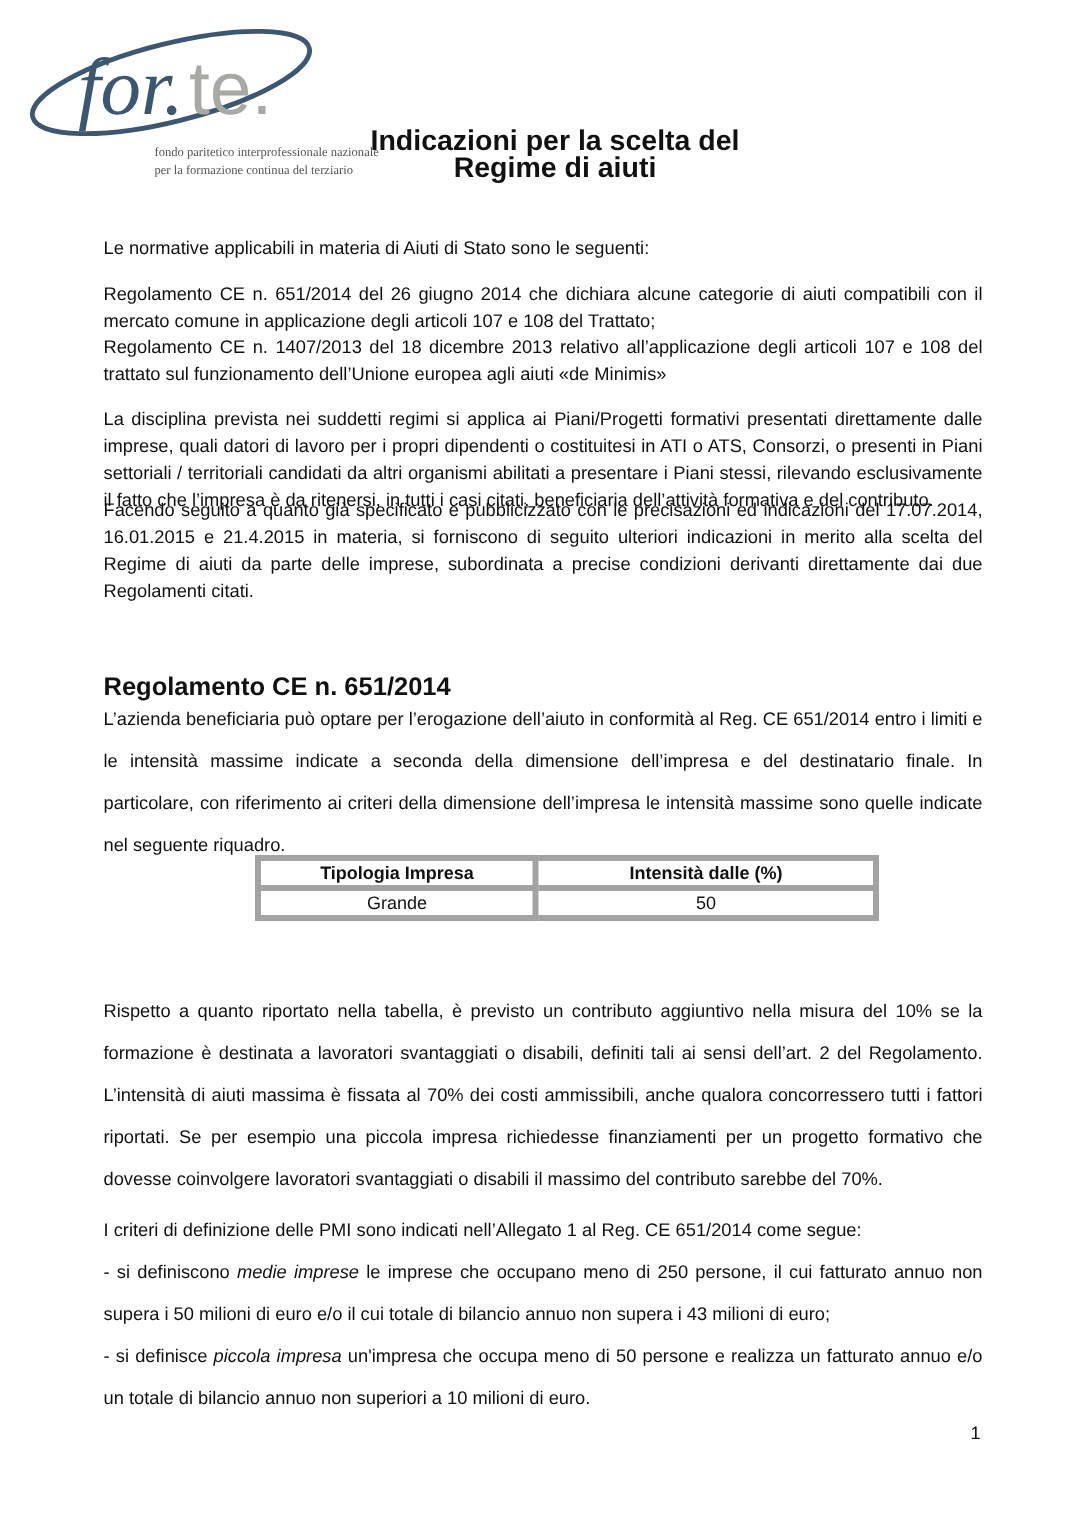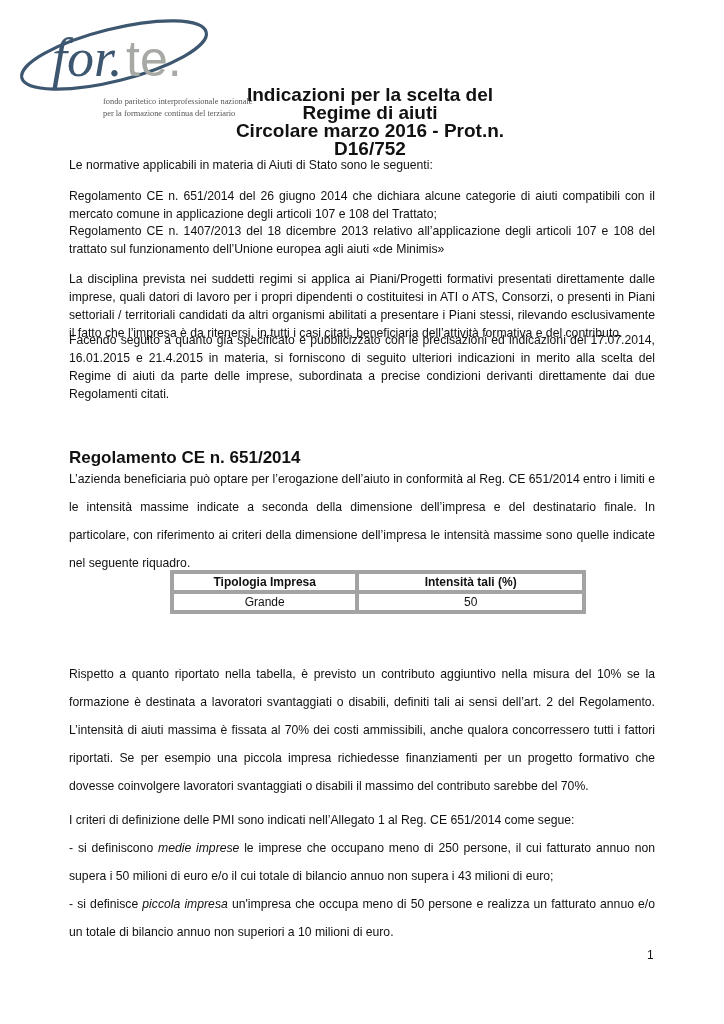--- a/index.html
+++ b/index.html
@@ -52,42 +52,41 @@
     <ellipse cx="100" cy="45" rx="95" ry="26" transform="rotate(-14 100 45)" fill="none" stroke="#3d5770" stroke-width="3.2"></ellipse>
     <text x="38" y="66" font-family="Liberation Serif, serif" font-style="italic" font-size="54" fill="#3d5770">for.</text>
     <text x="112" y="66" font-family="Liberation Sans, sans-serif" font-size="50" fill="#a7aaa4">te.</text>
   </svg>
   <div class="logo-sub l1">fondo paritetico interprofessionale nazionale</div>
   <div class="logo-sub l2">per la formazione continua del terziario</div>
 </div>
 
 <div class="title-block">
   <div>Indicazioni per la scelta del Regime di aiuti</div>
-  <div>Circolare marzo 2016 - Prot.n. D16/752</div>
 </div>
 
 <div class="p tight" style="top:156px;">Le normative applicabili in materia di Aiuti di Stato sono le seguenti:</div>
 <div class="p tight" style="top:187px;">Regolamento CE n. 651/2014 del 26 giugno 2014 che dichiara alcune categorie di aiuti compatibili con il mercato comune in applicazione degli articoli 107 e 108 del Trattato;</div>
 <div class="p tight" style="top:222px;">Regolamento CE n. 1407/2013 del 18 dicembre 2013 relativo all’applicazione degli articoli 107 e 108 del trattato sul funzionamento dell’Unione europea agli aiuti «de Minimis»</div>
 <div class="p tight" style="top:270px;">La disciplina prevista nei suddetti regimi si applica ai Piani/Progetti formativi presentati direttamente dalle imprese, quali datori di lavoro per i propri dipendenti o costituitesi in ATI o ATS, Consorzi, o presenti in Piani settoriali / territoriali candidati da altri organismi abilitati a presentare i Piani stessi, rilevando esclusivamente il fatto che l’impresa è da ritenersi, in tutti i casi citati, beneficiaria dell’attività formativa e del contributo.</div>
 <div class="p tight" style="top:331px;">Facendo seguito a quanto già specificato e pubblicizzato con le precisazioni ed indicazioni del 17.07.2014, 16.01.2015 e 21.4.2015 in materia, si forniscono di seguito ulteriori indicazioni in merito alla scelta del Regime di aiuti da parte delle imprese, subordinata a precise condizioni derivanti direttamente dai due Regolamenti citati.</div>
 
 <div class="h2">Regolamento CE n. 651/2014</div>
 
 <div class="p loose" style="top:465px;">L’azienda beneficiaria può optare per l’erogazione dell’aiuto in conformità al Reg. CE 651/2014 entro i limiti e le intensità massime indicate a seconda della dimensione dell’impresa e del destinatario finale. In particolare, con riferimento ai criteri della dimensione dell’impresa le intensità massime sono quelle indicate nel seguente riquadro.</div>
 
 <table class="intens">
   <colgroup>
       <col class="c1">
       <col>
     </colgroup>
   <thead>
     <tr>
       <th>Tipologia Impresa</th>
-      <th>Intensità tali (%)</th>
+      <th>Intensità dalle (%)</th>
     </tr>
   </thead>
   <tbody>
     <tr>
       <td>Grande</td>
       <td>50</td>
     </tr>
   </tbody>
 </table>
 

